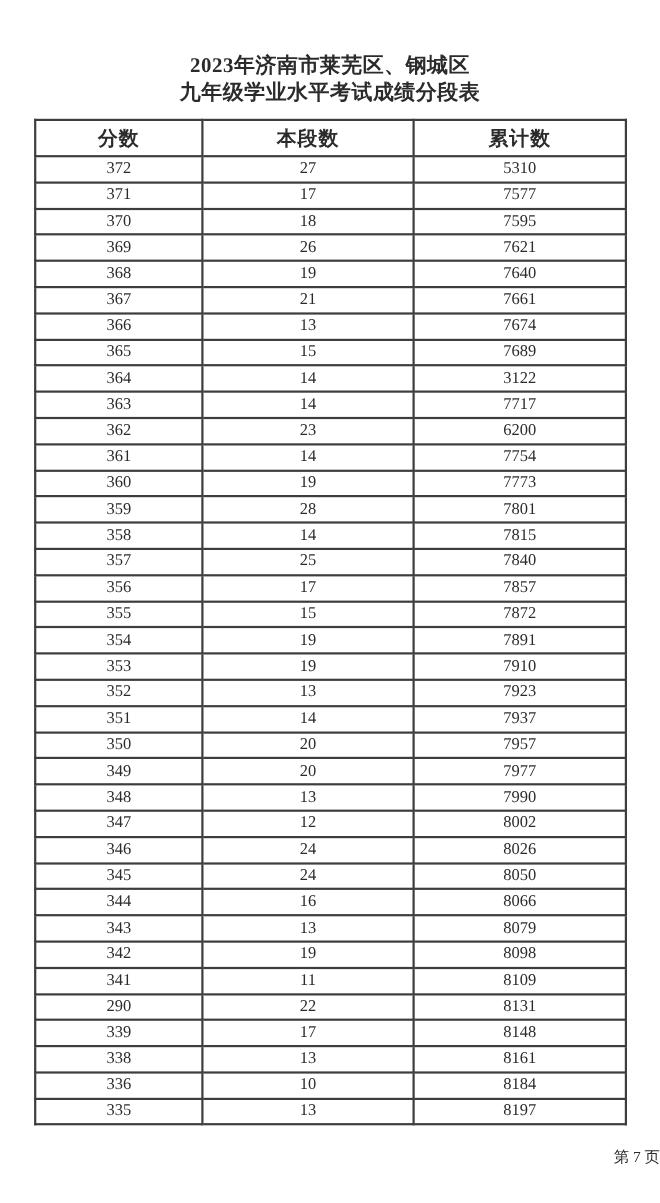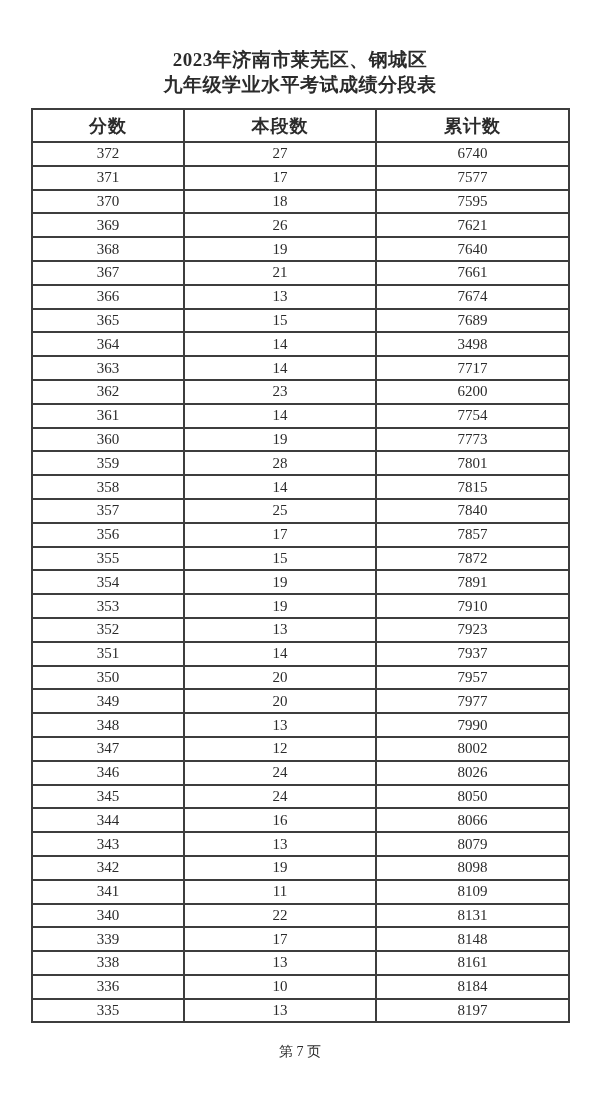--- a/index.html
+++ b/index.html
@@ -53,21 +53,21 @@
   .score-table td {
     height: 21.8px;
     font-size: 15px;
     font-weight: normal;
   }
   .page-footer {
     position: absolute;
     top: 1043px;
     left: 0;
     width: 100%;
-    text-align: center;
+    text-align: right;
     font-size: 14px;
     color: #2b2b2b;
   }
 </style>
 </head>
 <body>
 
 <div class="page">
 
   <div class="title-block">
@@ -85,21 +85,21 @@
       <tr>
         <th>分数</th>
         <th>本段数</th>
         <th>累计数</th>
       </tr>
     </thead>
     <tbody id="score-tbody">
         <tr>
           <td>372</td>
           <td>27</td>
-          <td>6740</td>
+          <td>5310</td>
         </tr>
         <tr>
           <td>371</td>
           <td>17</td>
           <td>7577</td>
         </tr>
         <tr>
           <td>370</td>
           <td>18</td>
           <td>7595</td>
@@ -125,21 +125,21 @@
           <td>7674</td>
         </tr>
         <tr>
           <td>365</td>
           <td>15</td>
           <td>7689</td>
         </tr>
         <tr>
           <td>364</td>
           <td>14</td>
-          <td>3498</td>
+          <td>3122</td>
         </tr>
         <tr>
           <td>363</td>
           <td>14</td>
           <td>7717</td>
         </tr>
         <tr>
           <td>362</td>
           <td>23</td>
           <td>6200</td>
@@ -243,21 +243,21 @@
           <td>342</td>
           <td>19</td>
           <td>8098</td>
         </tr>
         <tr>
           <td>341</td>
           <td>11</td>
           <td>8109</td>
         </tr>
         <tr>
-          <td>340</td>
+          <td>290</td>
           <td>22</td>
           <td>8131</td>
         </tr>
         <tr>
           <td>339</td>
           <td>17</td>
           <td>8148</td>
         </tr>
         <tr>
           <td>338</td>

